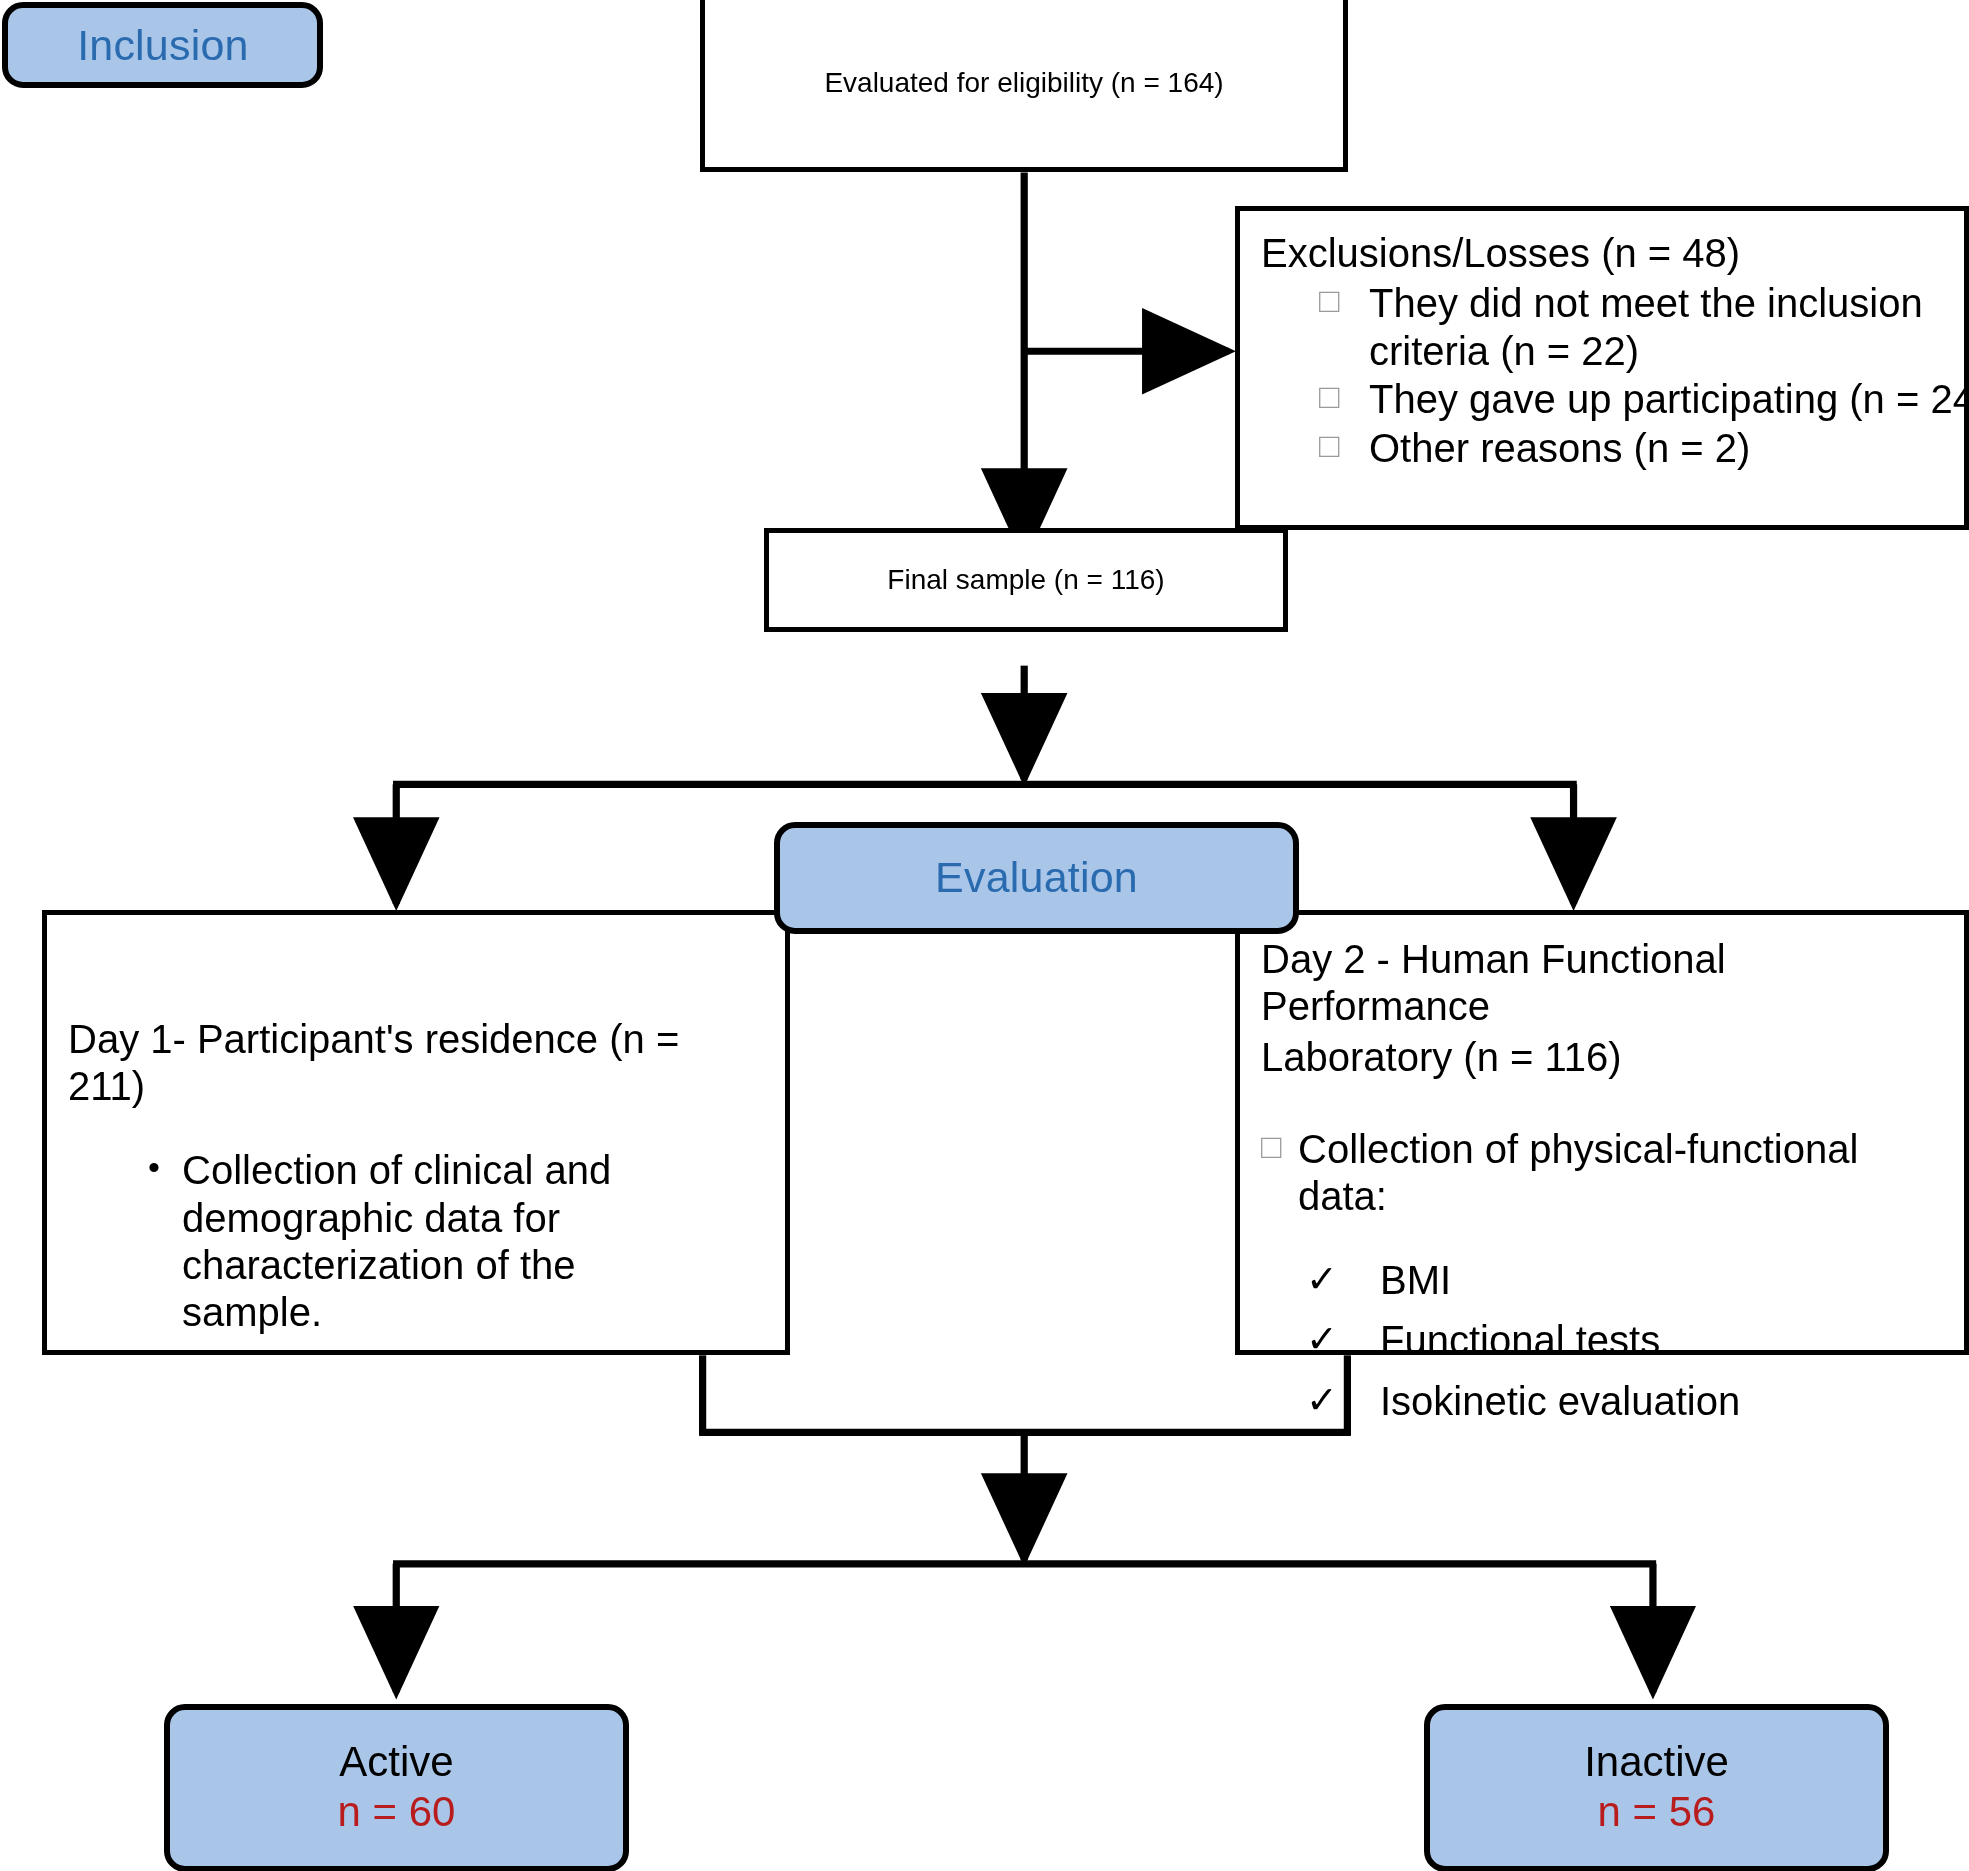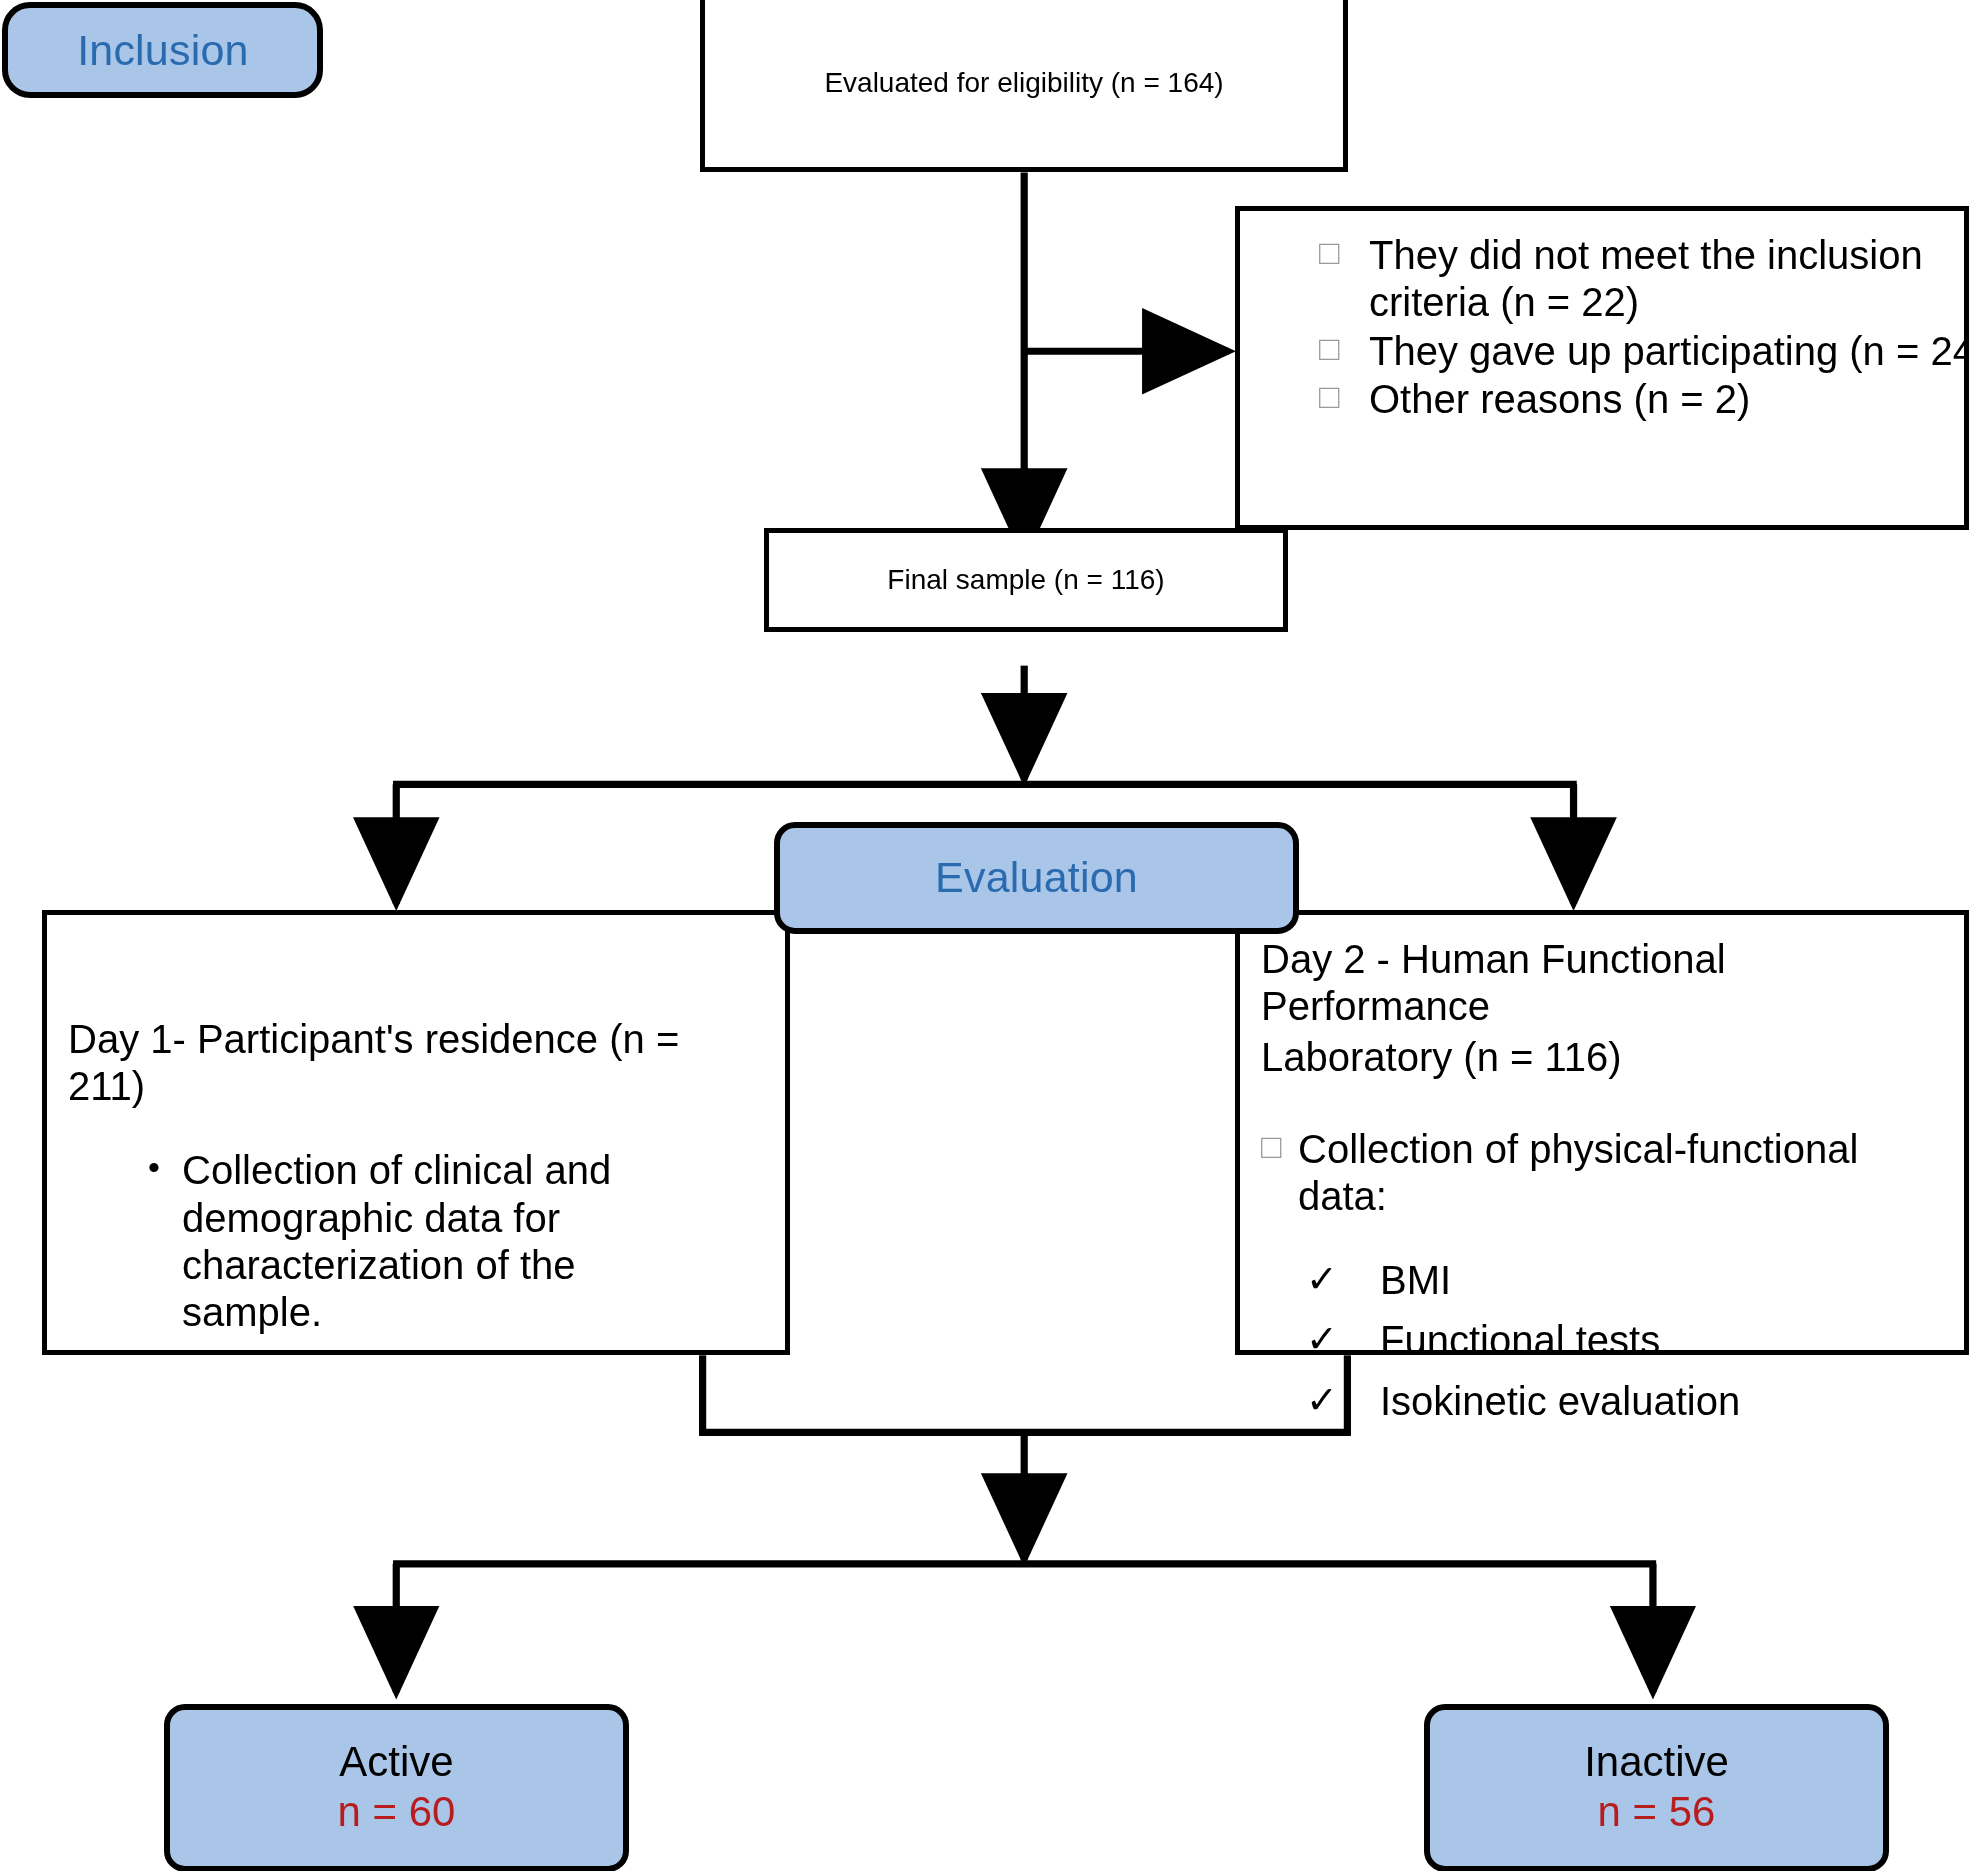--- a/index.html
+++ b/index.html
@@ -154,30 +154,31 @@
     <line x1="1680" y1="1690" x2="1680" y2="1790" stroke="#000000" stroke-width="9"></line>
     <line x1="872" y1="1786" x2="1684" y2="1786" stroke="#000000" stroke-width="9"></line>
 
     <line x1="1277" y1="1786" x2="1277" y2="1945" stroke="#000000" stroke-width="9" marker-end="url(#arrow)"></line>
 
     <line x1="490" y1="1950" x2="2065" y2="1950" stroke="#000000" stroke-width="9"></line>
     <line x1="494" y1="1950" x2="494" y2="2110" stroke="#000000" stroke-width="9" marker-end="url(#arrow)"></line>
     <line x1="2061" y1="1950" x2="2061" y2="2110" stroke="#000000" stroke-width="9" marker-end="url(#arrow)"></line>
   </svg>
 
-  <div class="node round-node" id="inclusion-box" style="left:2.4px; top:2.4px; width:321px; height:96px;border-radius:28px;">
+  <div class="node round-node" id="inclusion-box" style="left:2.4px; top:2.4px; width:321px; height:86px;">
     <span class="stage-label">Inclusion</span>
   </div>
 
   <div class="node rect-node" id="eligibility-box" style="left:700px; top:-5.6px; width:648px; height:178px;">
     <div class="centered-text">Evaluated for eligibility (n = 164)</div>
   </div>
 
   <div class="node rect-node" id="exclusions-box" style="left:1235px; top:206px; width:734px; height:324px;">
     <div class="box-body">
+      <p class="head-line">Exclusions/Losses (n = 48)</p>
       <div class="bullet-list">
         <div class="bullet-row indent">
           <span class="bullet-mark box-glyph">□</span>
           <span class="bullet-text wrap-text">They did not meet the inclusion criteria (n = 22)</span>
         </div>
         <div class="bullet-row indent">
           <span class="bullet-mark box-glyph">□</span>
           <span class="bullet-text">They gave up participating (n = 24)</span>
         </div>
         <div class="bullet-row indent">

